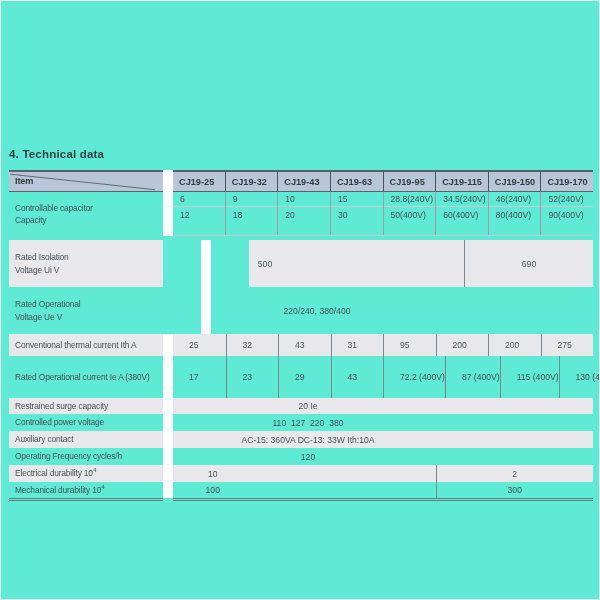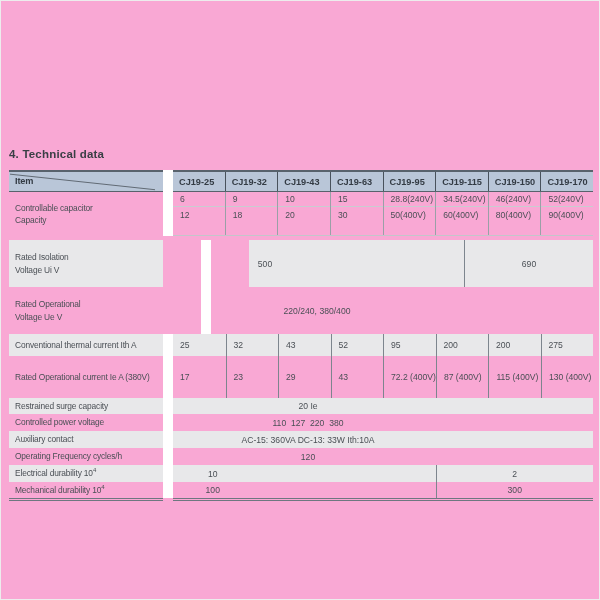--- a/index.html
+++ b/index.html
@@ -1,26 +1,26 @@
 <!DOCTYPE html>
 <html><head>
 <meta charset="utf-8">
 <style>
   html,body{margin:0;padding:0;background:#fff;}
-  .page{position:relative;width:600px;height:600px;background:#f9a8d4;border:1px solid #ededed;
+  .page{position:relative;width:600px;height:600px;background:#5eead4;border:1px solid #ededed;
         box-sizing:border-box;font-family:"Liberation Sans",sans-serif;color:#4a4f55;overflow:hidden;}
   .title{position:absolute;left:8px;top:147px;margin:0;font-size:11.5px;font-weight:bold;color:#3a3f45;letter-spacing:.2px;}
   .ttable{position:absolute;left:8px;top:169px;width:584px;}
 
   .trow{display:flex;align-items:stretch;}
   .lcell{flex:0 0 154px;width:154px;position:relative;display:flex;flex-direction:column;justify-content:center;
          padding-left:6px;box-sizing:border-box;font-size:8.4px;line-height:1.45;letter-spacing:-0.15px;white-space:nowrap;}
   .gap{flex:0 0 10px;width:10px;background:#fff;}
   .data{flex:1;display:flex;box-sizing:border-box;}
-  .cell{box-sizing:border-box;display:flex;align-items:center;padding-left:7px;font-size:8.6px;white-space:pre;overflow:visible;}
+  .cell{box-sizing:border-box;display:flex;align-items:center;padding-left:16px;font-size:8.6px;white-space:pre;overflow:visible;}
 
   
   .header{height:22px;}
   .header .lcell,.header .data{background:#b9c6d8;border-top:2px solid #58626c;border-bottom:1px solid #58626c;}
   .hcell{flex:1;display:flex;align-items:center;padding-left:6px;font-size:9.2px;font-weight:bold;color:#333b44;
          box-sizing:border-box;white-space:nowrap;}
   .hcell + .hcell{border-left:1px solid #49525c;}
   .item-label{font-size:9.2px;font-weight:bold;color:#333b44;position:relative;z-index:2;}
   .diag{position:absolute;left:0;top:0;width:100%;height:100%;z-index:1;}
 
@@ -155,21 +155,21 @@
       </div>
       <div class="trow r-ith bg-gray div-all">
         <div class="lcell">
           <div><span>Conventional thermal current Ith A</span></div>
         </div>
         <div class="gap"></div>
         <div class="data">
           <div class="cell" style="flex: 0 0 12.5%;">25</div>
           <div class="cell" style="flex: 0 0 12.5%;">32</div>
           <div class="cell" style="flex: 0 0 12.5%;">43</div>
-          <div class="cell" style="flex: 0 0 12.5%;">52</div>
+          <div class="cell" style="flex: 0 0 12.5%;">31</div>
           <div class="cell" style="flex: 0 0 12.5%;">95</div>
           <div class="cell" style="flex: 0 0 12.5%;">200</div>
           <div class="cell" style="flex: 0 0 12.5%;">200</div>
           <div class="cell" style="flex: 0 0 12.5%;">275</div>
         </div>
       </div>
       <div class="trow r-ie bg-white div-all">
         <div class="lcell">
           <div><span>Rated Operational current Ie A (380V)</span></div>
         </div>

